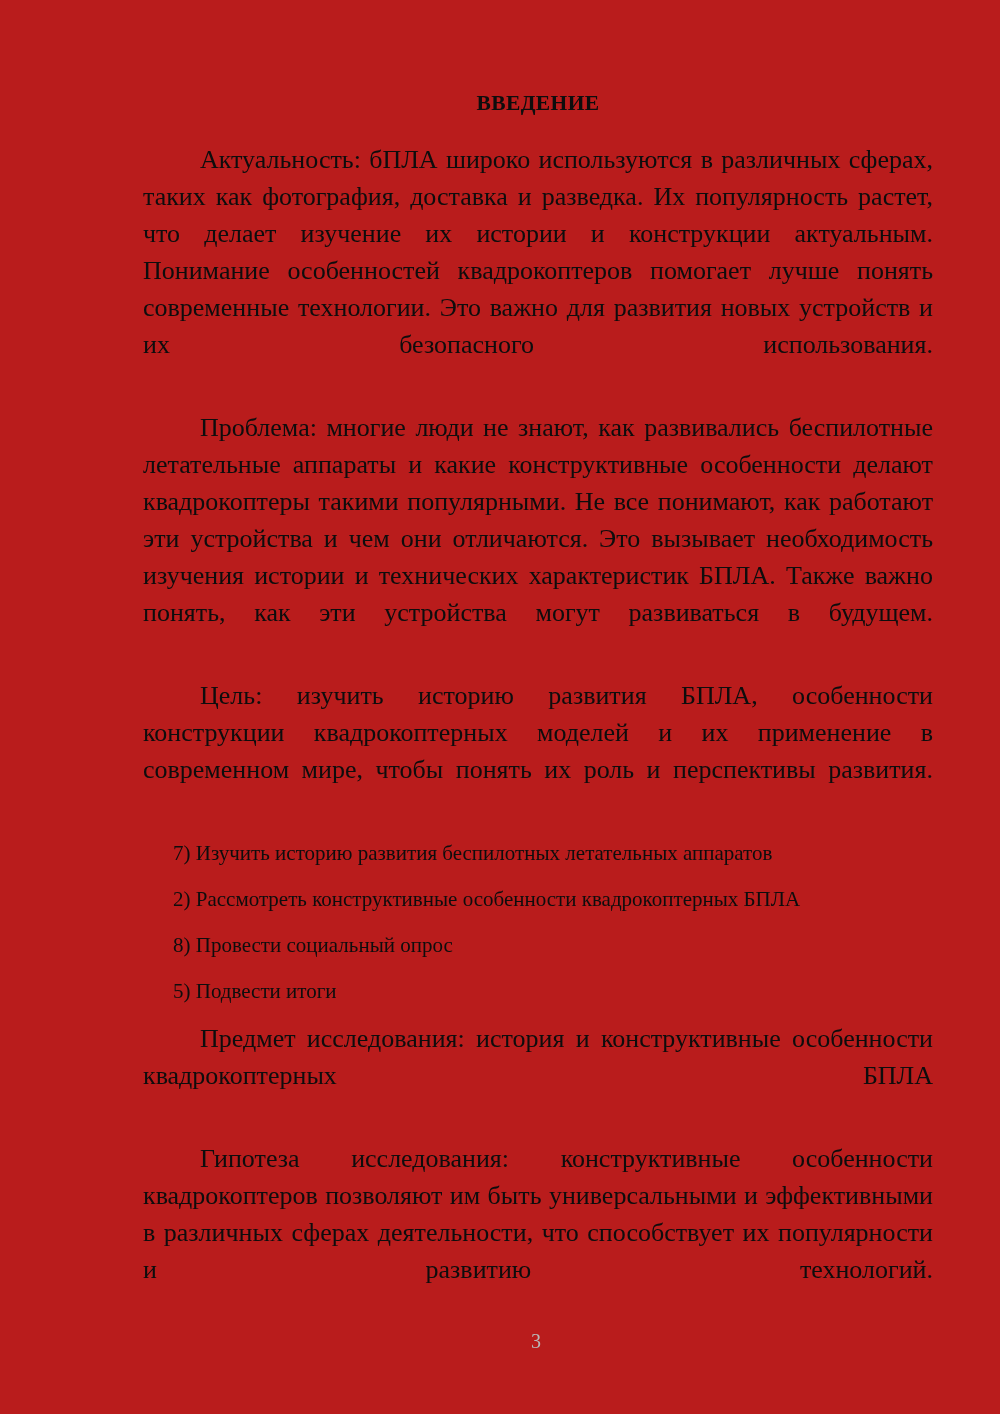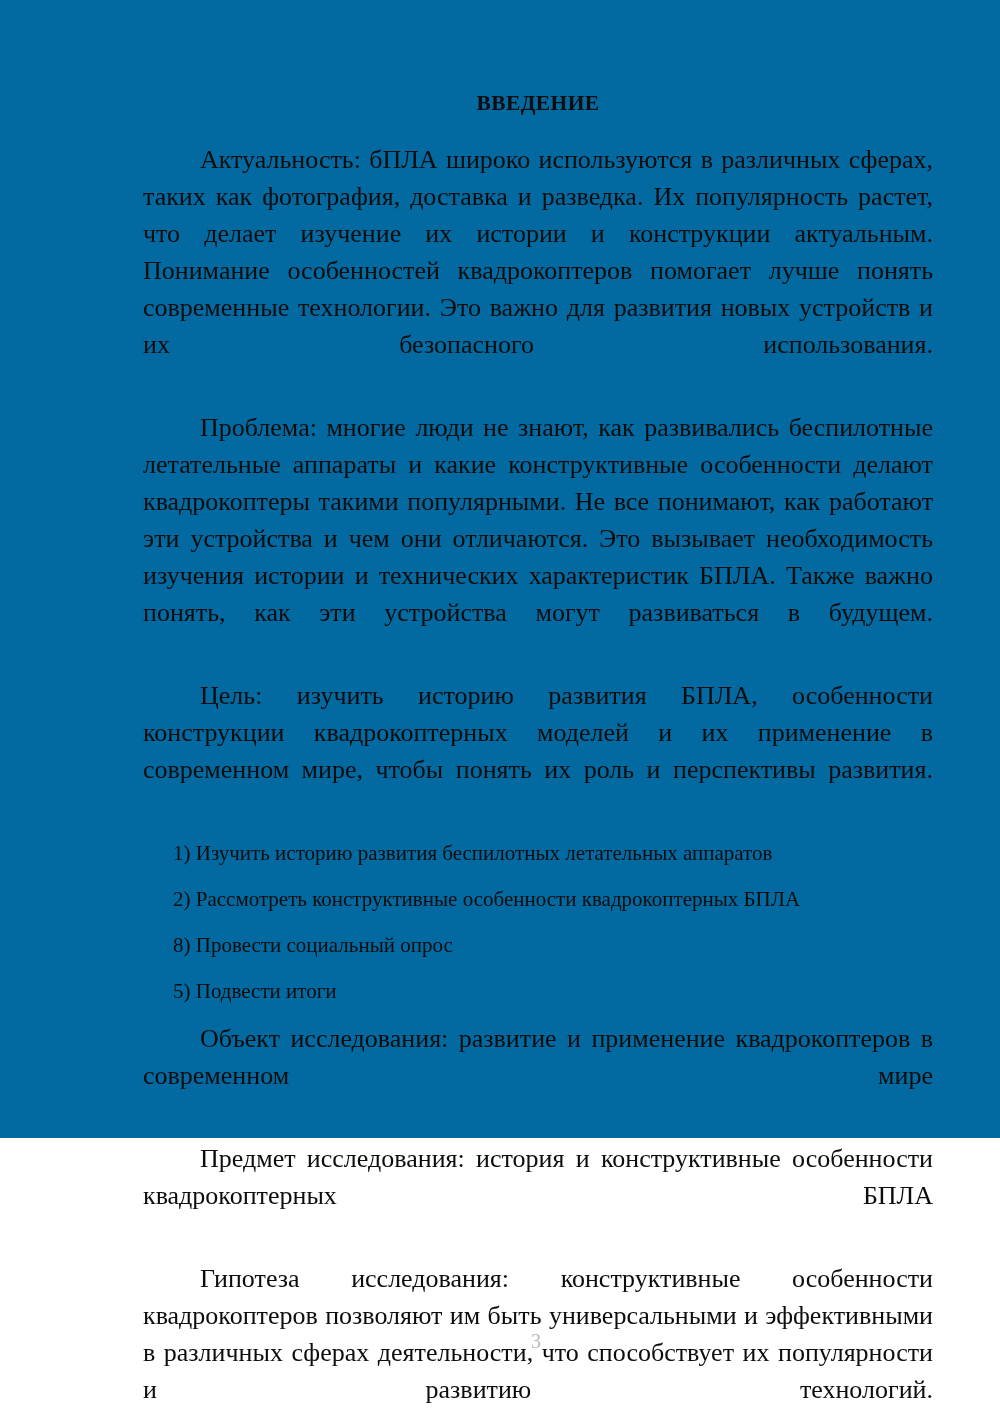--- a/index.html
+++ b/index.html
@@ -15,22 +15,22 @@
     position: relative;
     overflow: hidden;
     -webkit-font-smoothing: antialiased;
   }
 
   .page {
     position: absolute;
     left: 0;
     top: 0;
     width: 1000px;
-    height: 1138px;
-    background: #0369a1;
+    height: 1414px;
+    background: #b91c1c;
   }
 
   .content {
     position: absolute;
     left: 143px;
     top: 88px;
     width: 790px;
   }
 
   .doc-title {
@@ -102,27 +102,26 @@
     <h1 class="doc-title">ВВЕДЕНИЕ</h1>
 
     <p class="para">Актуальность: бПЛА широко используются в различных сферах, таких как фотография, доставка и разведка. Их популярность растет, что делает изучение их истории и конструкции актуальным. Понимание особенностей квадрокоптеров помогает лучше понять современные технологии. Это важно для развития новых устройств и их безопасного использования.</p>
 
     <p class="para">Проблема: многие люди не знают, как развивались беспилотные летательные аппараты и какие конструктивные особенности делают квадрокоптеры такими популярными. Не все понимают, как работают эти устройства и чем они отличаются. Это вызывает необходимость изучения истории и технических характеристик БПЛА. Также важно понять, как эти устройства могут развиваться в будущем.</p>
 
     <p class="para">Цель: изучить историю развития БПЛА, особенности конструкции квадрокоптерных моделей и их применение в современном мире, чтобы понять их роль и перспективы развития.</p>
 
 
     <ul class="list-block">
-      <li class="list-item">1) Изучить историю развития беспилотных летательных аппаратов</li>
+      <li class="list-item">7) Изучить историю развития беспилотных летательных аппаратов</li>
       <li class="list-item">2) Рассмотреть конструктивные особенности квадрокоптерных БПЛА</li>
       <li class="list-item">8) Провести социальный опрос</li>
       <li class="list-item">5) Подвести итоги</li>
     </ul>
 
-    <p class="para">Объект исследования: развитие и применение квадрокоптеров в современном мире</p>
 
     <p class="para">Предмет исследования: история и конструктивные особенности квадрокоптерных БПЛА</p>
 
     <p class="para">Гипотеза исследования: конструктивные особенности квадрокоптеров позволяют им быть универсальными и эффективными в различных сферах деятельности, что способствует их популярности и развитию технологий.</p>
 
   </div>
 
   <div class="page-number">
     <span class="num">3</span>
   </div>

